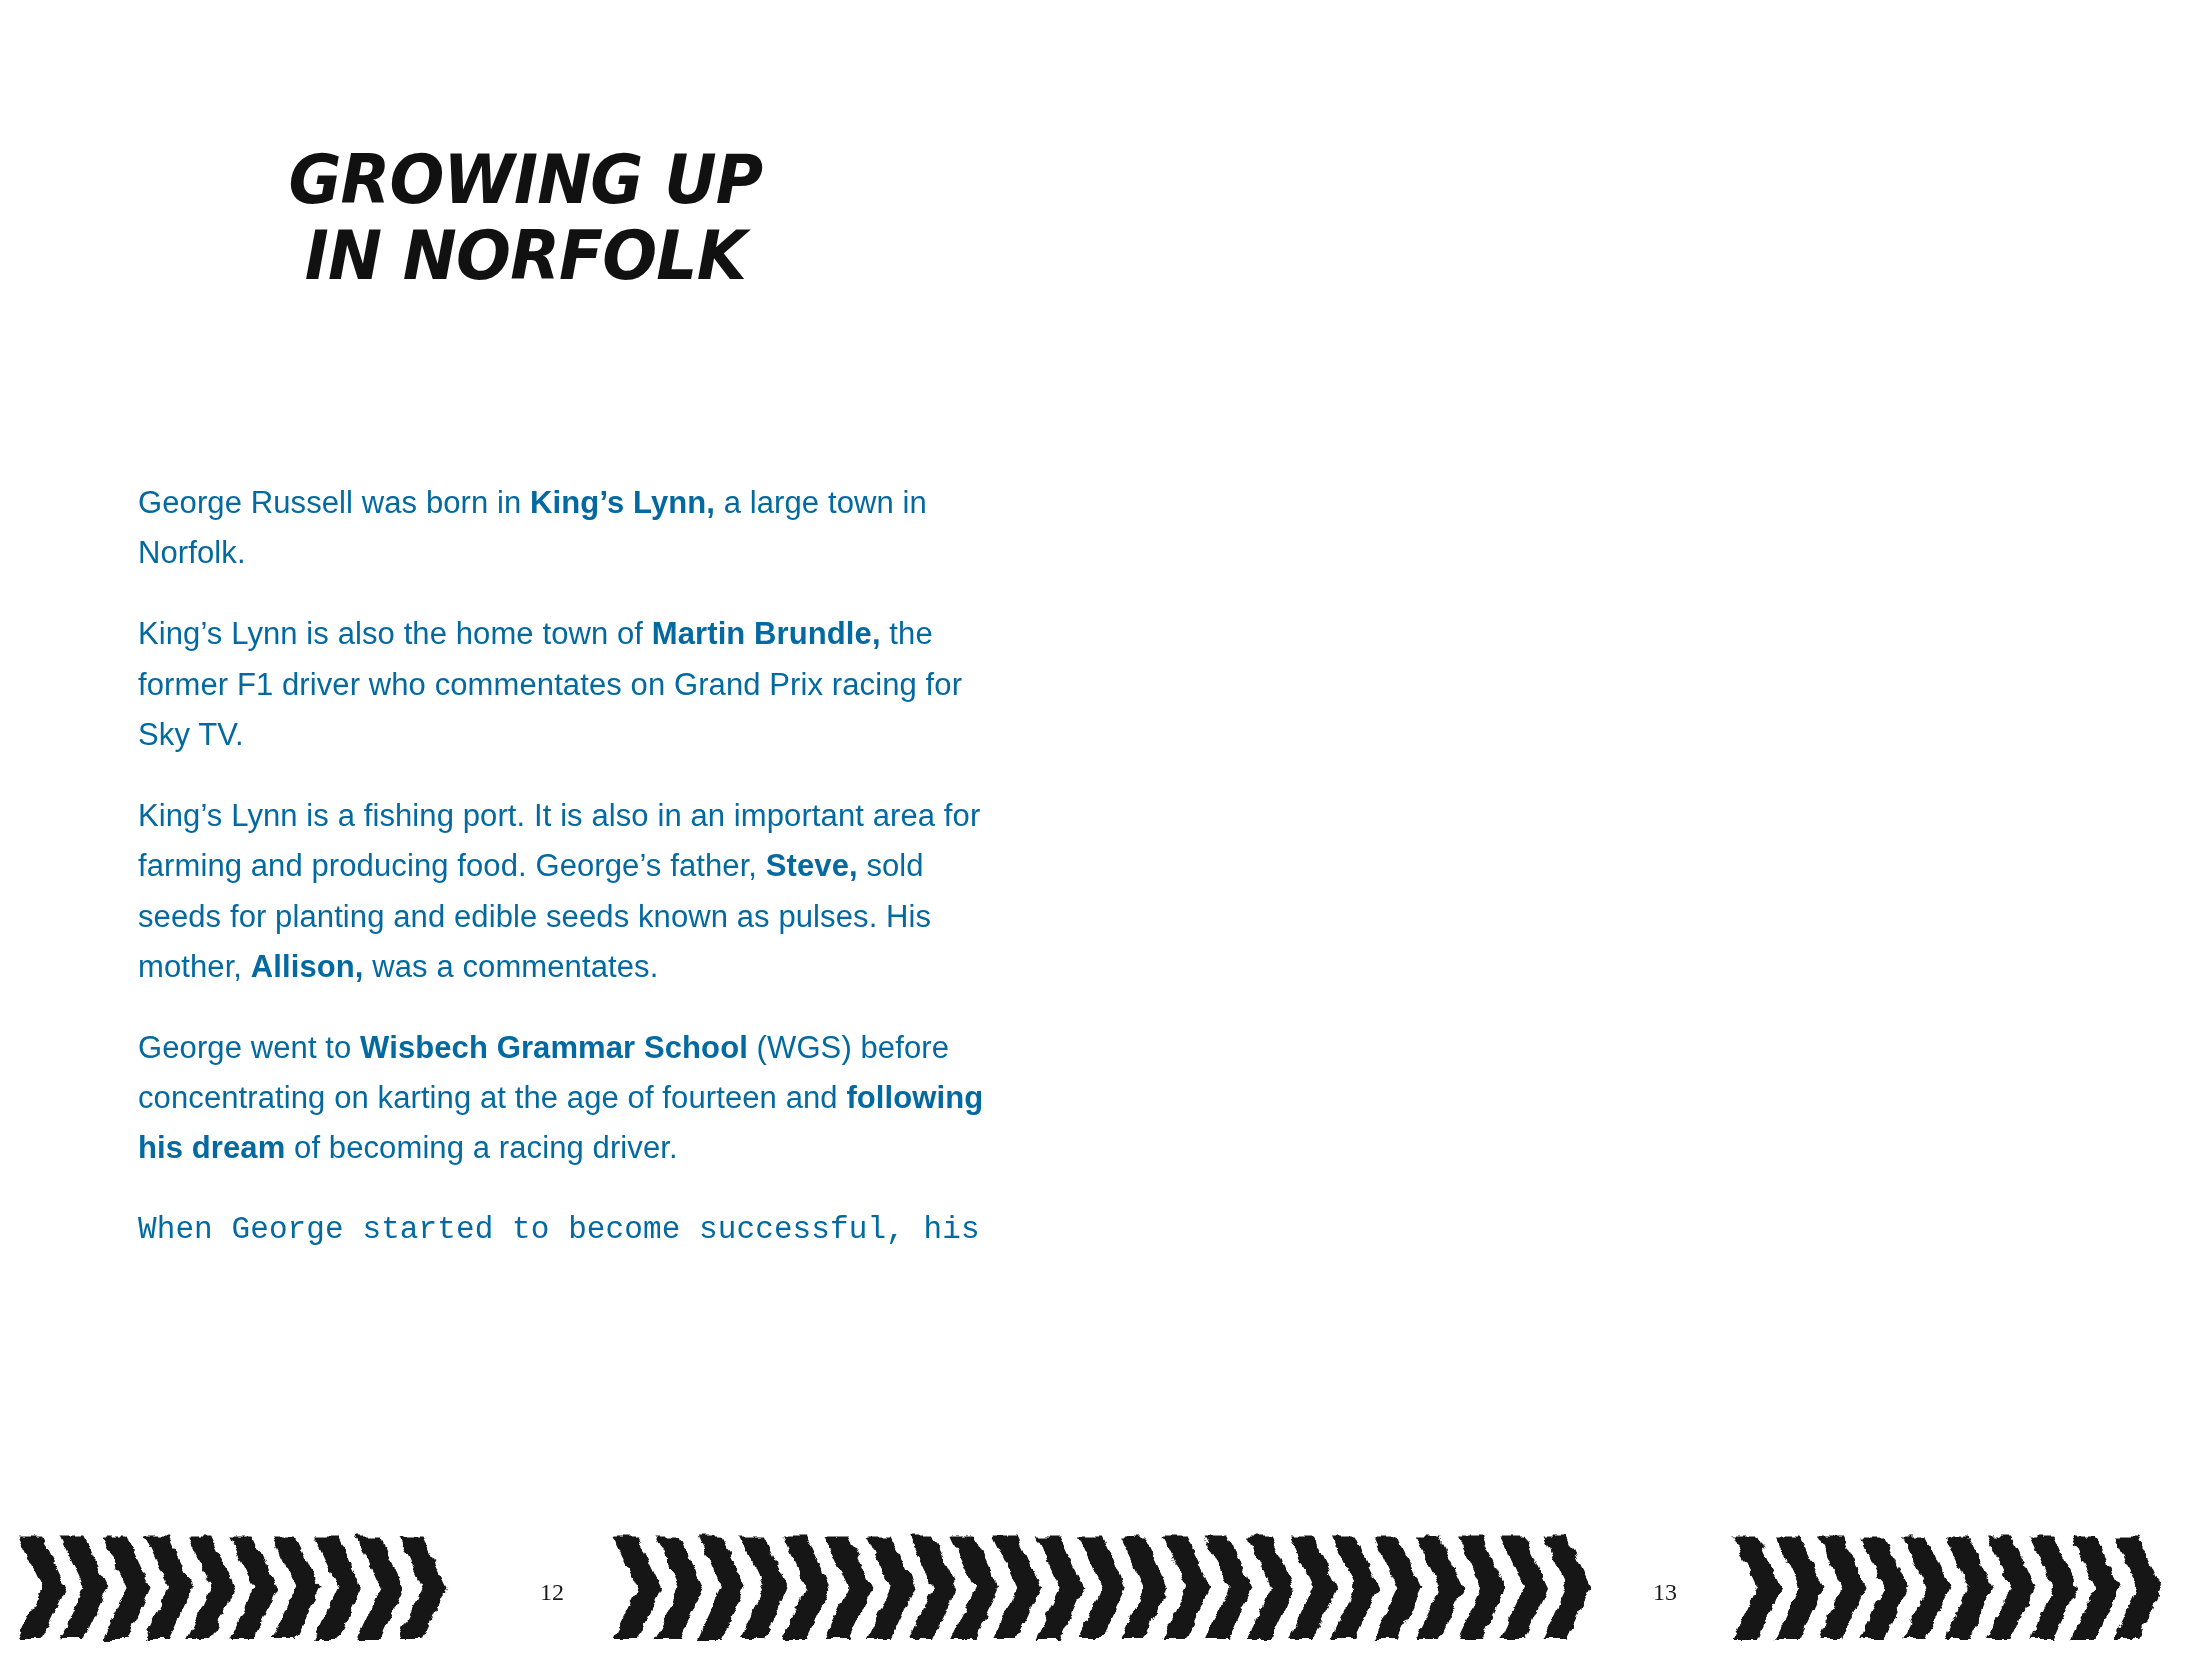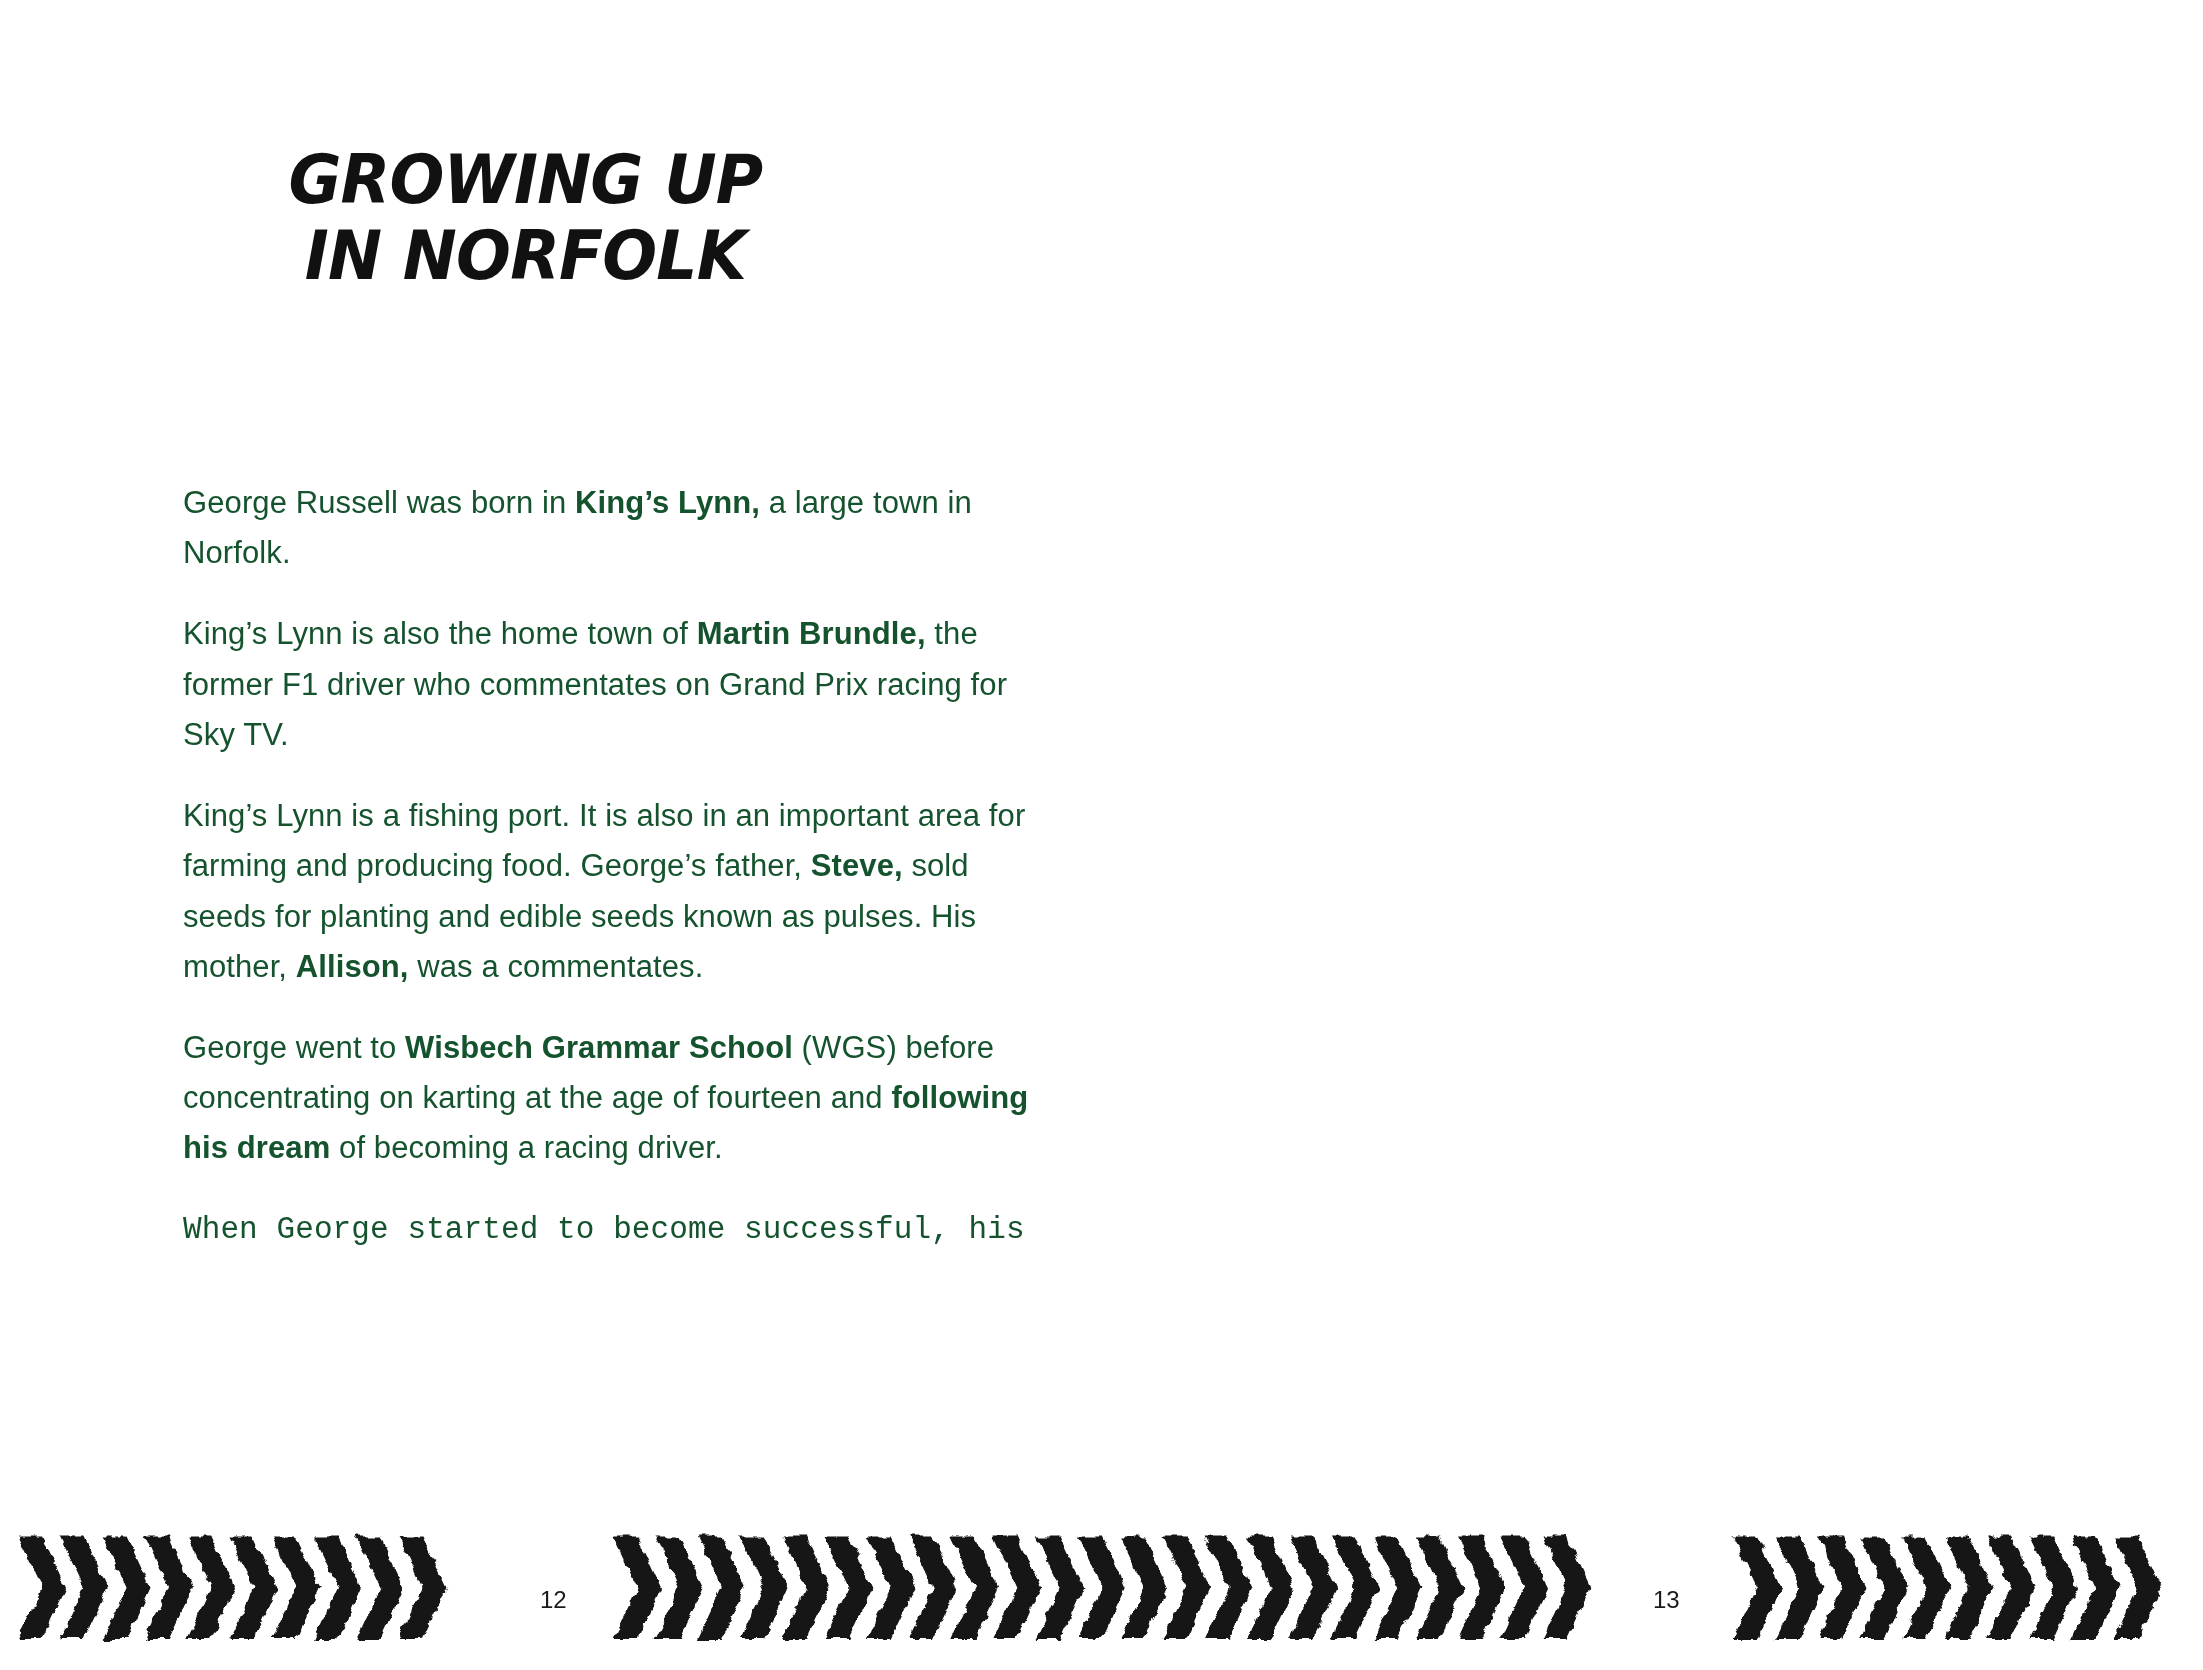--- a/index.html
+++ b/index.html
@@ -57,23 +57,22 @@
     display: block;
     white-space: nowrap;
   }
   .chapter-title .line1 { margin-left: 0px; }
   .chapter-title .line2 { margin-left: 0px; }
 
   .body-col {
     position: absolute;
     font-size: 31px;
     line-height: 1.62;
-    color: #14532d;
+    color: #0369a1;
     letter-spacing: 0.1px;
-    margin-left: 45px;
   }
   .body-col p {
     margin: 0 0 31px 0;
   }
   .body-col p:last-child { margin-bottom: 0; font-family: Liberation Mono, monospace; }
   .body-col b, .body-col strong {
     font-weight: 700;
   }
 
   .col-left {
@@ -97,25 +96,25 @@
     overflow: hidden;
   }
   .band-a { left: 9.2px;   width: 487px; }
   .band-b { left: 606px;  width: 1010px; }
   .band-c { left: 1726px; width: 478px; }
 
   .chev-band svg { display: block; height: 100%; width: 100%; }
 
   .page-num {
     position: absolute;
-    bottom: 56px;
+    bottom: 64px;
     font-size: 24px;
     font-weight: 400;
     color: #1a1a1a;
-    font-family: Liberation Sans, sans-serif;
+    font-family: Liberation Serif, serif;
   }
   .page-num-left  { left: 540px; }
   .page-num-right { left: 1653px; }
 </style>
 </head>
 <body>
 
 <div class="spread">
 
   <div class="page-left">

